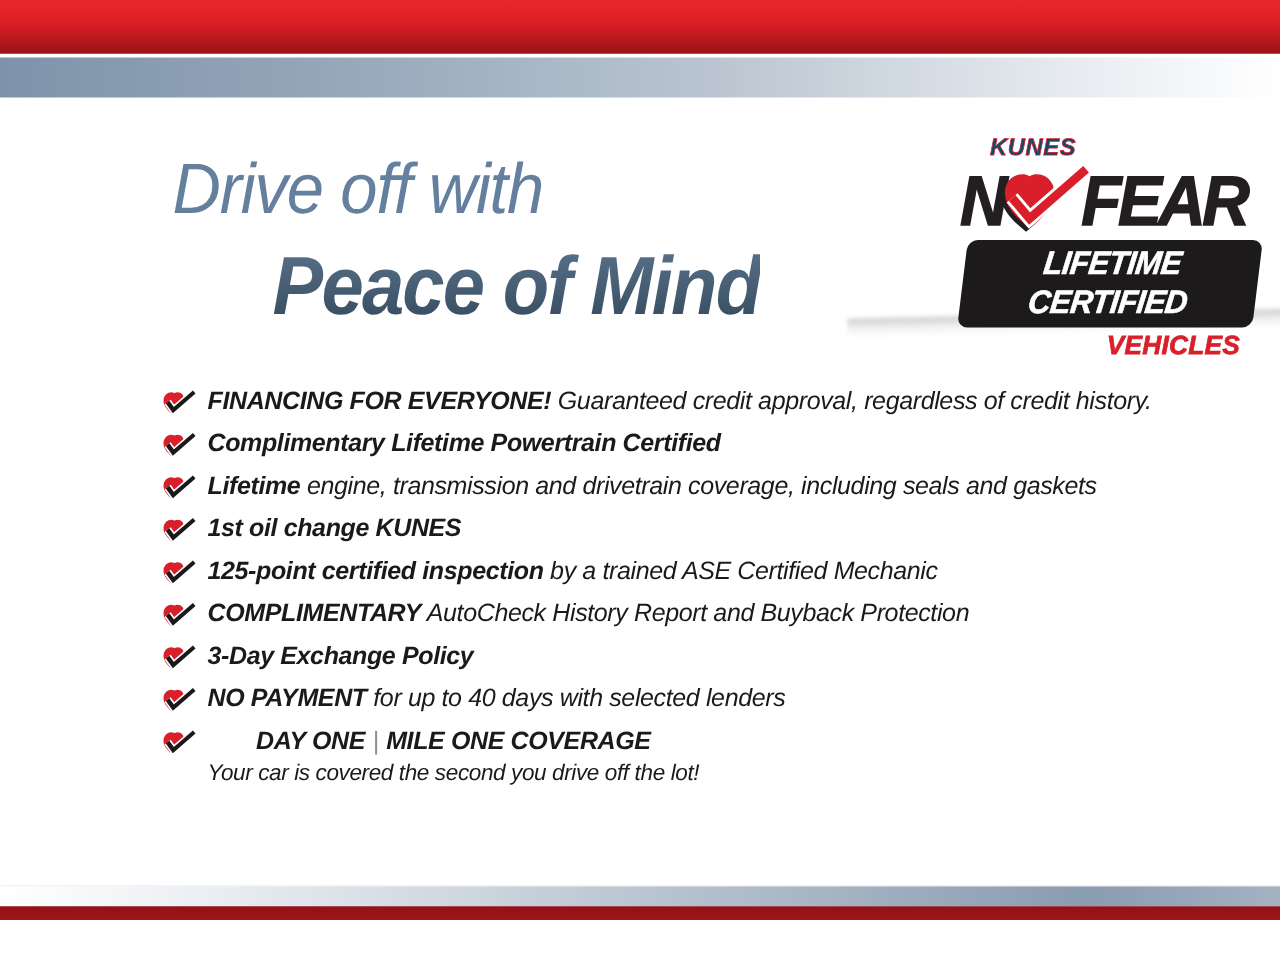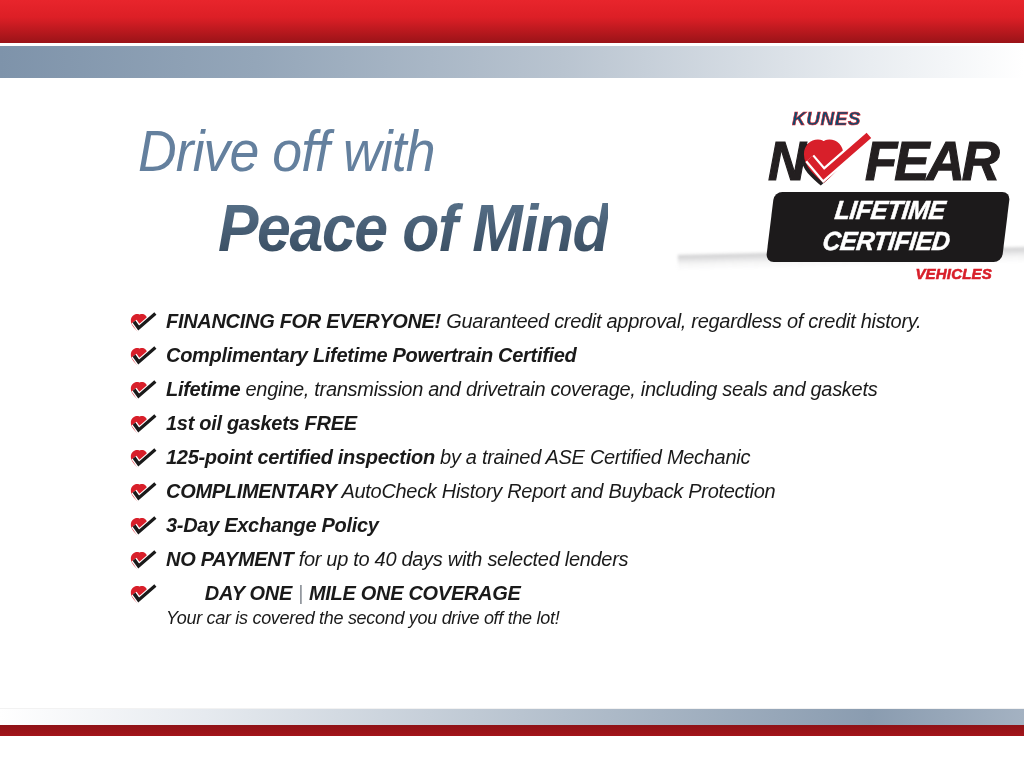--- a/index.html
+++ b/index.html
@@ -100,21 +100,21 @@
   .logo-banner-text {
     display: inline-block;
     font-size: 26px; font-weight: 700; font-style: italic;
     letter-spacing: -0.5px;
     -webkit-text-stroke: 0.5px #ffffff;
     transform: scaleX(0.96);
   }
   .logo-vehicles {
     margin-top: 3px; padding-right: 22px;
     text-align: right;
-    font-size: 15px; font-weight: 700; color: #d81f2a;
+    font-size: 21px; font-weight: 700; color: #d81f2a;
     letter-spacing: 0.2px;
     -webkit-text-stroke: 0.6px #d81f2a;
   }
 
   
   .benefits {
     position: absolute; left: 128px; top: 310px; width: 830px;
     font-style: italic; color: #1a1a1a; text-align: center;
   }
   .benefit-row {
@@ -203,21 +203,21 @@
       <svg class="benefit-icon" viewBox="0 0 34 27">
           <use href="#heart-check-small"></use>
         </svg>
       <div class="benefit-text"><span class="benefit-bold">Lifetime</span><span class="benefit-rest"> engine, transmission and drivetrain coverage, including seals and gaskets</span></div>
     </div>
 
     <div class="benefit-row">
       <svg class="benefit-icon" viewBox="0 0 34 27">
           <use href="#heart-check-small"></use>
         </svg>
-      <div class="benefit-text"><span class="benefit-bold">1st oil gaskets FREE</span><span class="benefit-rest"></span></div>
+      <div class="benefit-text"><span class="benefit-bold">1st oil change KUNES</span><span class="benefit-rest"></span></div>
     </div>
 
     <div class="benefit-row">
       <svg class="benefit-icon" viewBox="0 0 34 27">
           <use href="#heart-check-small"></use>
         </svg>
       <div class="benefit-text"><span class="benefit-bold">125-point certified inspection</span><span class="benefit-rest"> by a trained ASE Certified Mechanic</span></div>
     </div>
 
     <div class="benefit-row">

